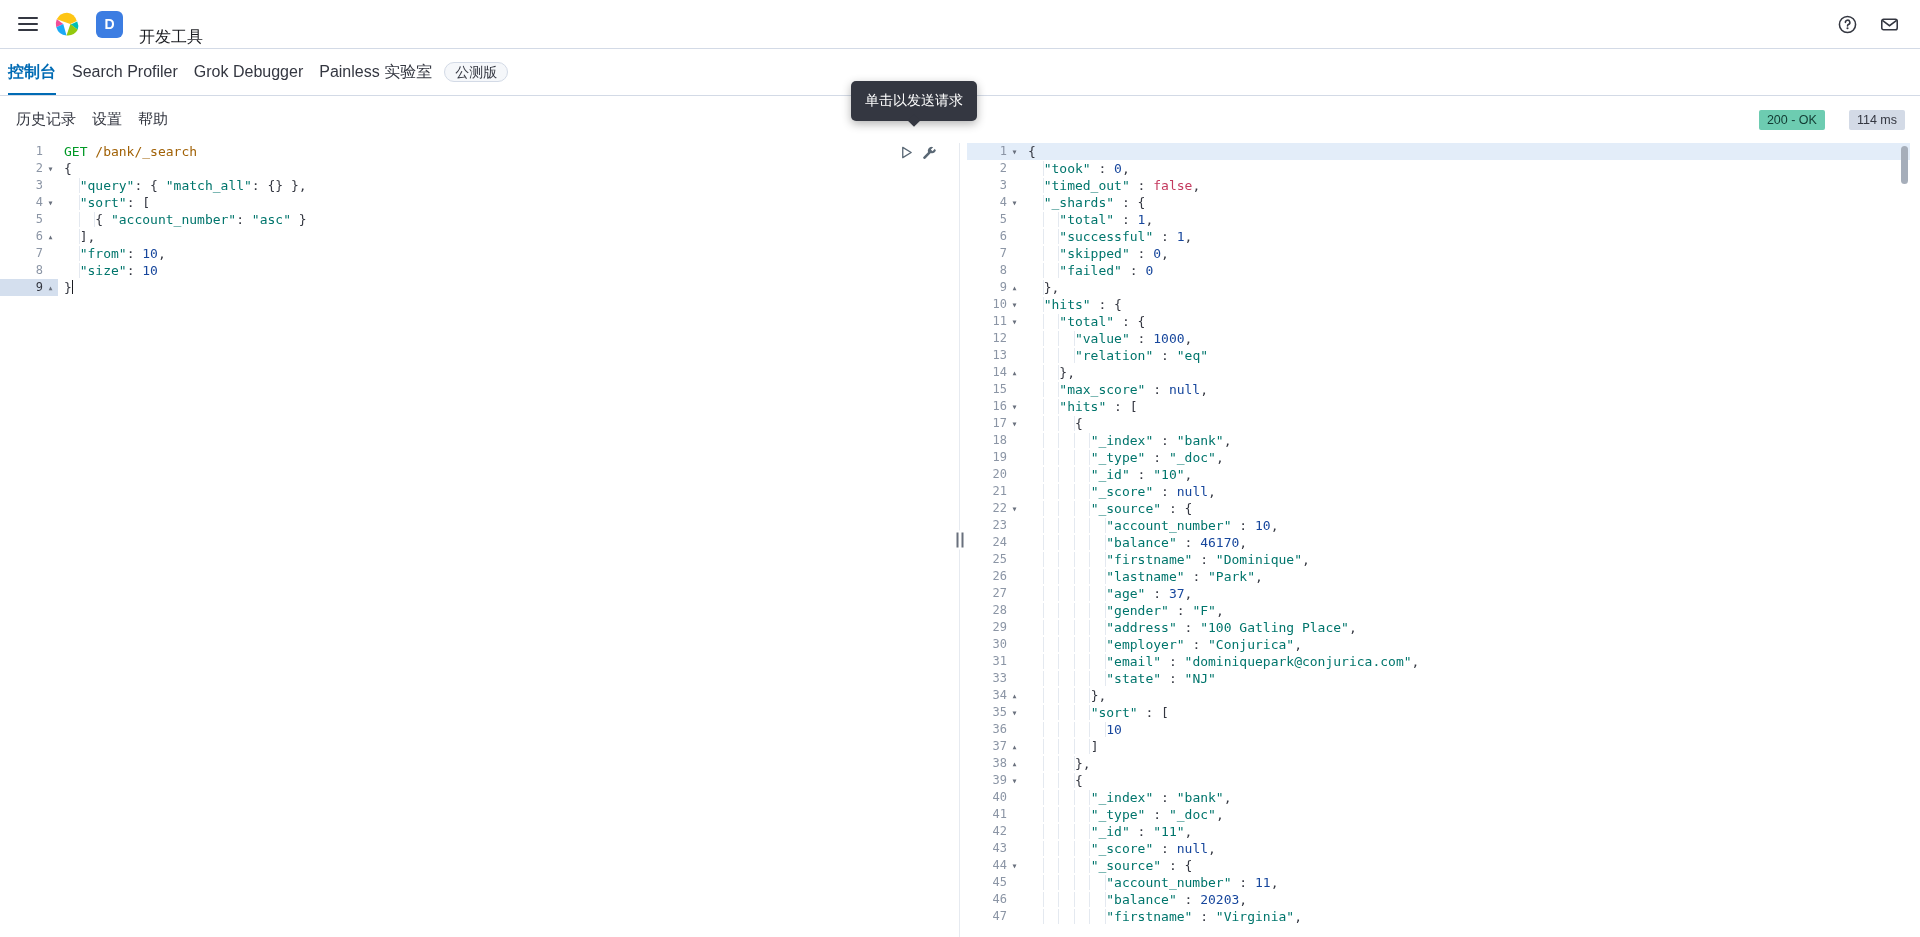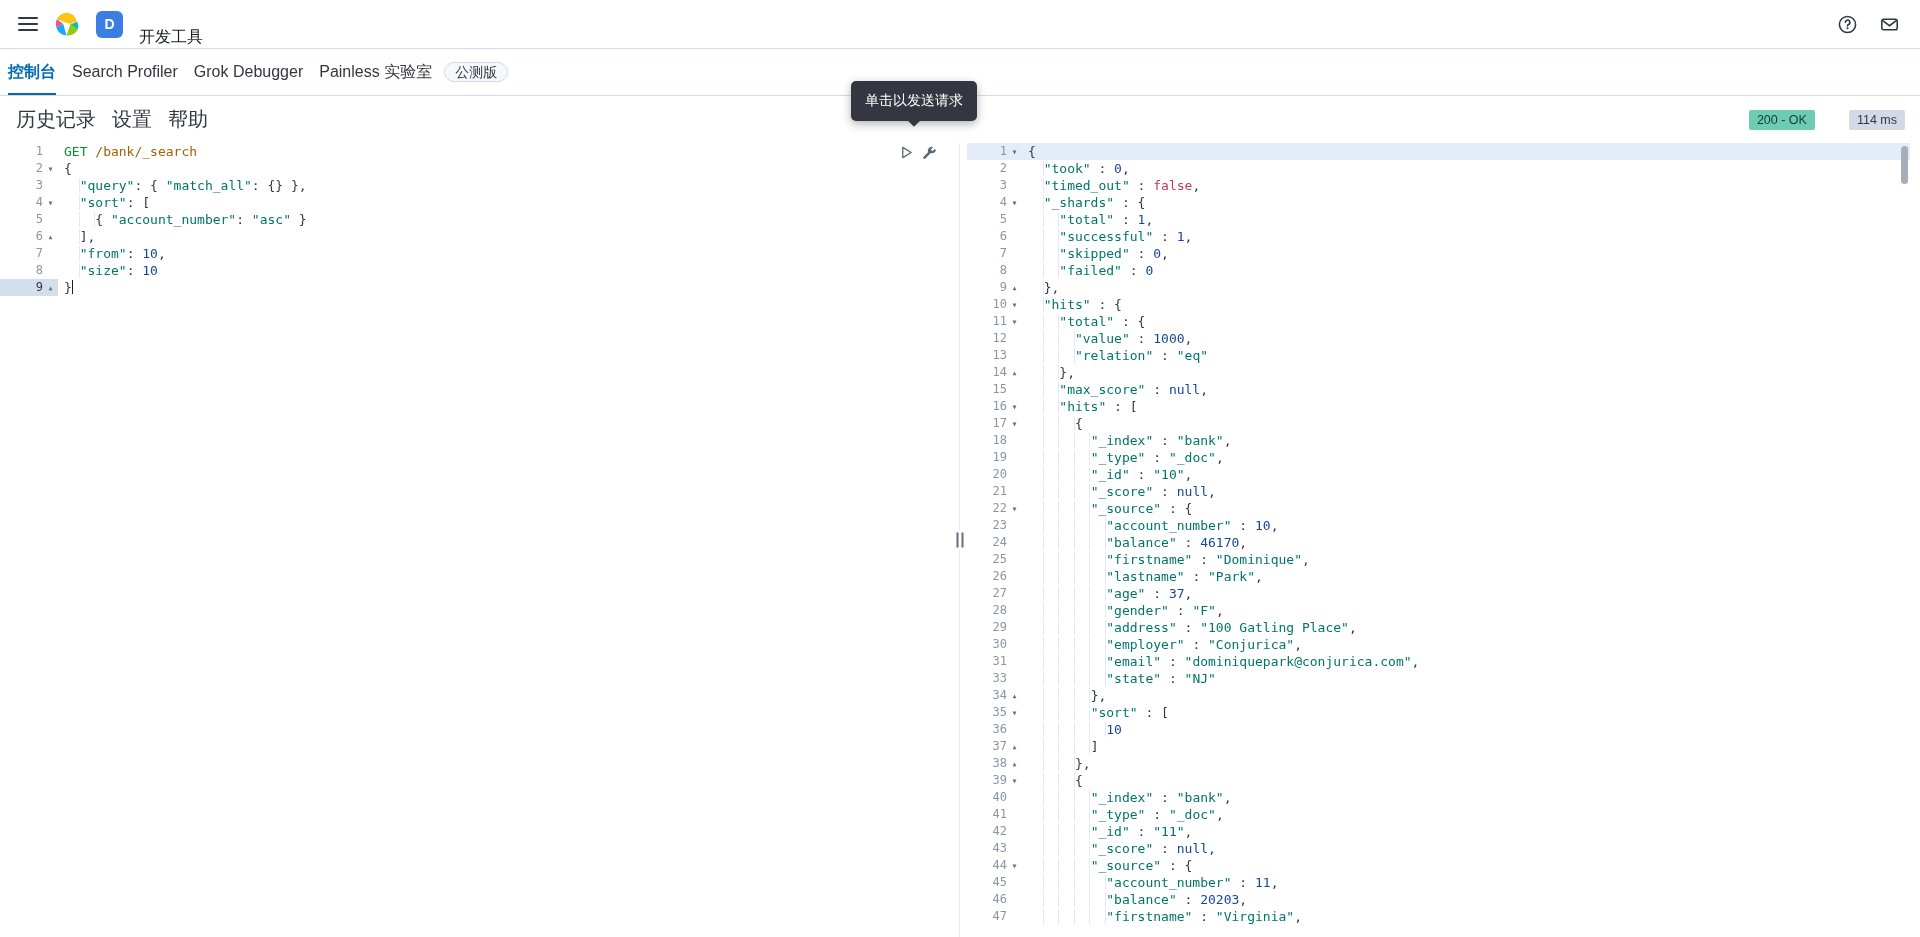--- a/index.html
+++ b/index.html
@@ -40,27 +40,27 @@
   .beta-badge {
     border:1px solid #d3dae6; background:#f5f7fa; color:#343741;
     border-radius:12px; padding:2px 10px; font-size:14px; line-height:14px; font-weight:normal;
   }
 
   
   .console-toolbar {
     position:absolute; top:96px; left:0; right:0; height:47px; background:#fff;
     display:flex; align-items:center; padding:0 15px 0 16px; gap:16px;
   }
-  .toolbar-link { font-size:20px; color:#343741; cursor:pointer; }
+  .toolbar-link { font-size:15px; color:#343741; cursor:pointer; }
   .toolbar-spacer { flex:1; }
   .badge {
     height:20px; display:flex; align-items:center; border-radius:2px;
     padding:0 8px; font-size:12.5px; white-space:nowrap;
   }
-  .badge + .badge { margin-left:18px; }
+  .badge + .badge { margin-left:8px; }
   .badge.success { background:#6dccb1; color:#123b33; }
   .badge.default { background:#d3dae6; color:#343741; }
 
   
   .split { position:absolute; top:143px; left:0; right:0; bottom:0; background:#fff; }
   .pane { position:absolute; top:0; bottom:0; background:#fff; overflow:hidden; }
   .pane-left { left:0; width:953px; }
   .divider { position:absolute; left:953px; width:14px; top:0; bottom:0;
     background:linear-gradient(to right, transparent 6px, #e6eaf0 6px, #e6eaf0 7px, transparent 7px); cursor:col-resize; }
   .divider .handle { position:absolute; top:50%; left:50%; transform:translate(-50%,-50%);

